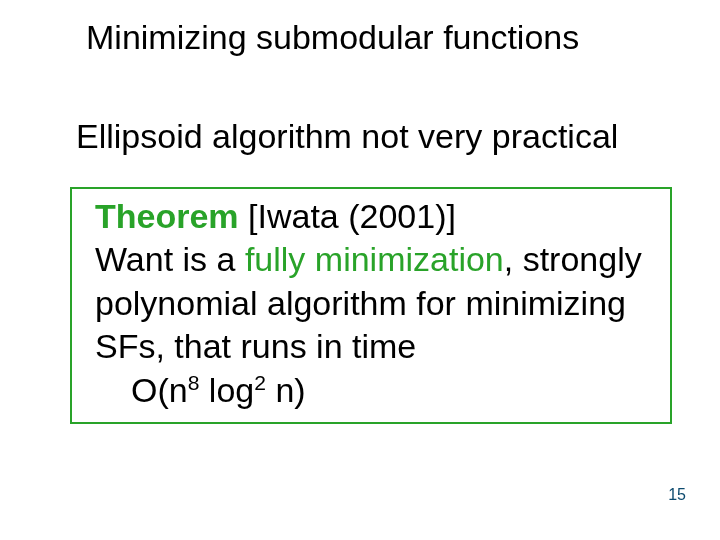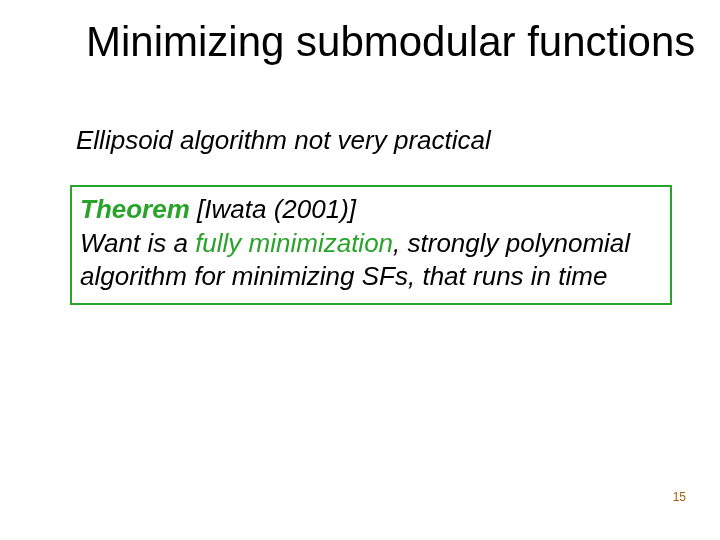--- a/index.html
+++ b/index.html
@@ -10,54 +10,53 @@
     font-family: Arial, Helvetica, sans-serif;
     position: relative;
     overflow: hidden;
   }
   .slide {
     width: 100%;
     height: 100%;
     padding: 18px 0 0 0;
   }
   .title {
-    font-size: 42px;
+    font-size: 34px;
     font-weight: 400;
     color: #000;
     text-align: left;
     padding-left: 86px;
     margin-bottom: 58px;
   }
   .body-content {
     padding-left: 76px;
     padding-right: 60px;
   }
   .line {
-    font-size: 26px;
+    font-size: 34px;
     color: #000;
     line-height: 1.28;
-    font-style: italic;
   }
   .gap { height: 28px; }
   .theorem-box {
     border: 2.5px solid #29a329;
     margin: 0 48px 0 70px;
     padding: 6px 8px 10px 8px;
   }
-  .theorem-box .line { margin-left: 0; }
+  .theorem-box .line { margin-left: 15px; }
   .bold { font-weight: bold; }
   .green { color: #29a329; }
   .indent { padding-left: 36px; }
   sup { font-size: 0.62em; vertical-align: super; line-height: 0; }
   .page-number {
     position: absolute;
     right: 34px;
     bottom: 36px;
-    font-size: 12px;
-    color: #a16207;
+    font-size: 16px;
+    color: #0c4a6e;
   }
 </style>
 </head>
 <body>
 
 <div class="slide">
   <div class="title">Minimizing submodular functions</div>
 
   <div class="body-content">
     <div class="line">Ellipsoid algorithm not very practical</div>
@@ -65,19 +64,22 @@
 
   <div class="gap"></div>
 
   <div class="theorem-box">
     <div class="line">
       <span class="bold green">Theorem</span><span> [Iwata (2001)]</span>
     </div>
     <div class="line">
       <span>Want is a </span><span class="green">fully minimization</span><span>, strongly polynomial algorithm for minimizing SFs, that runs in time</span>
     </div>
+    <div class="line indent">
+      <span>O(n</span><sup>8</sup><span> log</span><sup>2</sup><span> n)</span>
+    </div>
   </div>
 
   <div class="gap"></div>
 
 
   <div class="page-number">15</div>
 </div>
 
 </body></html>

